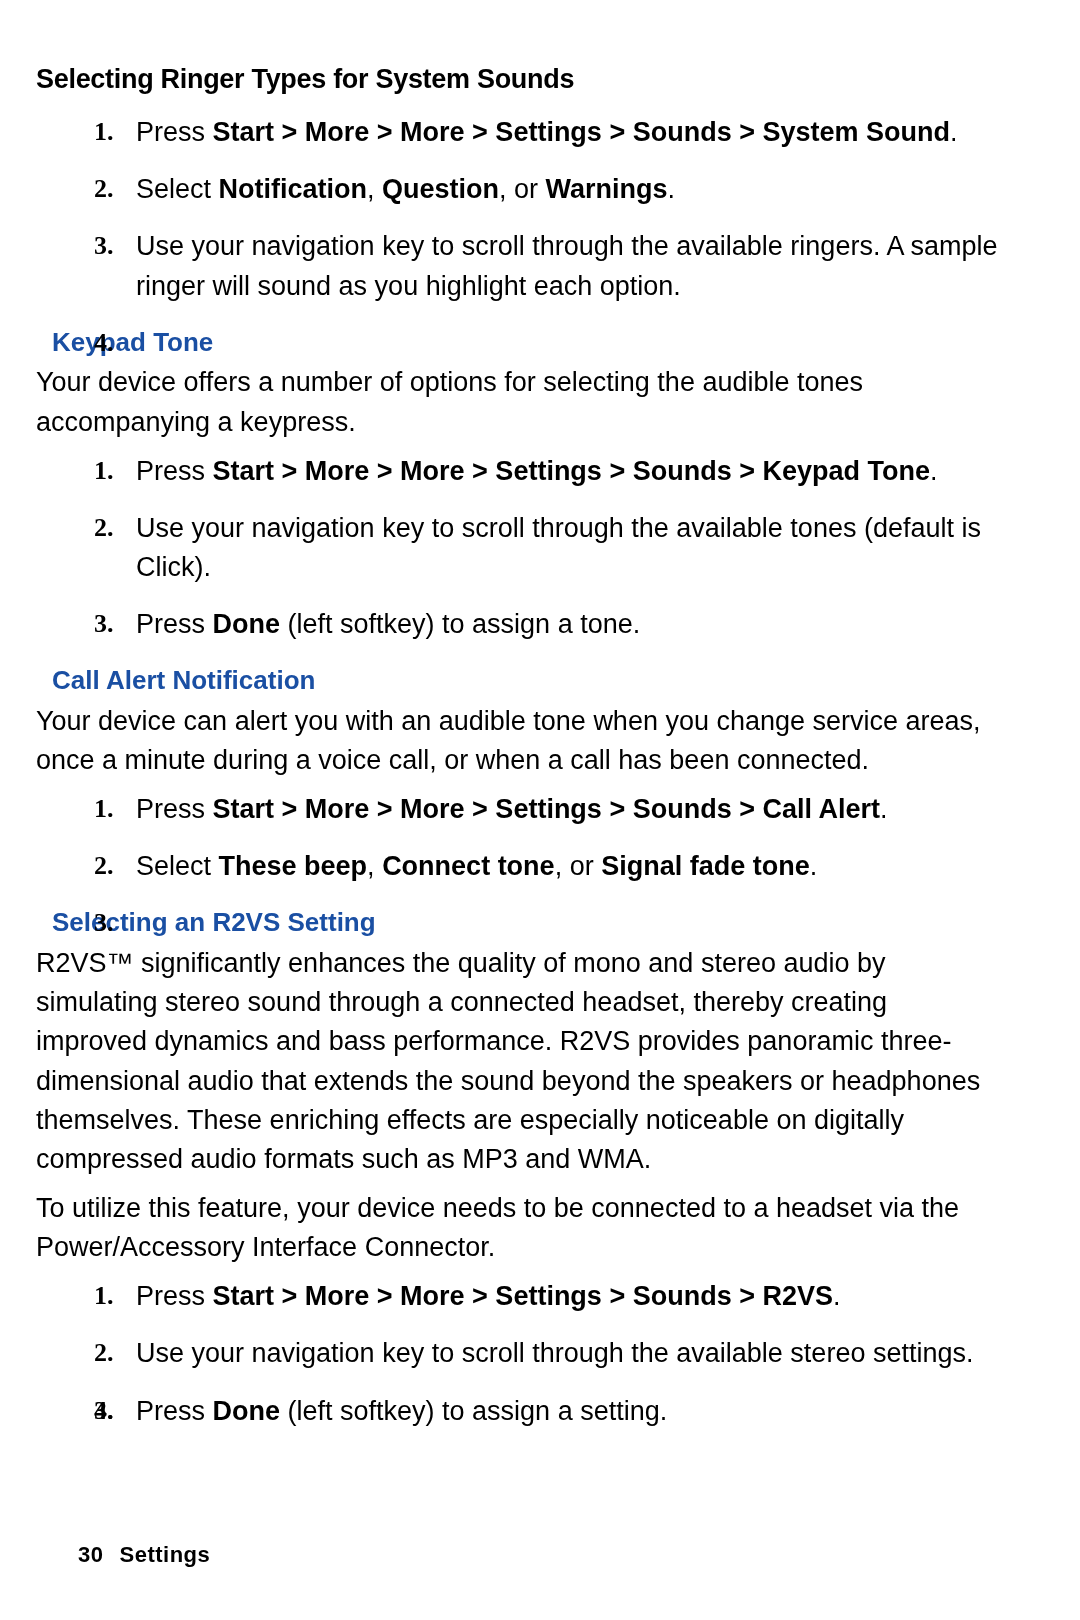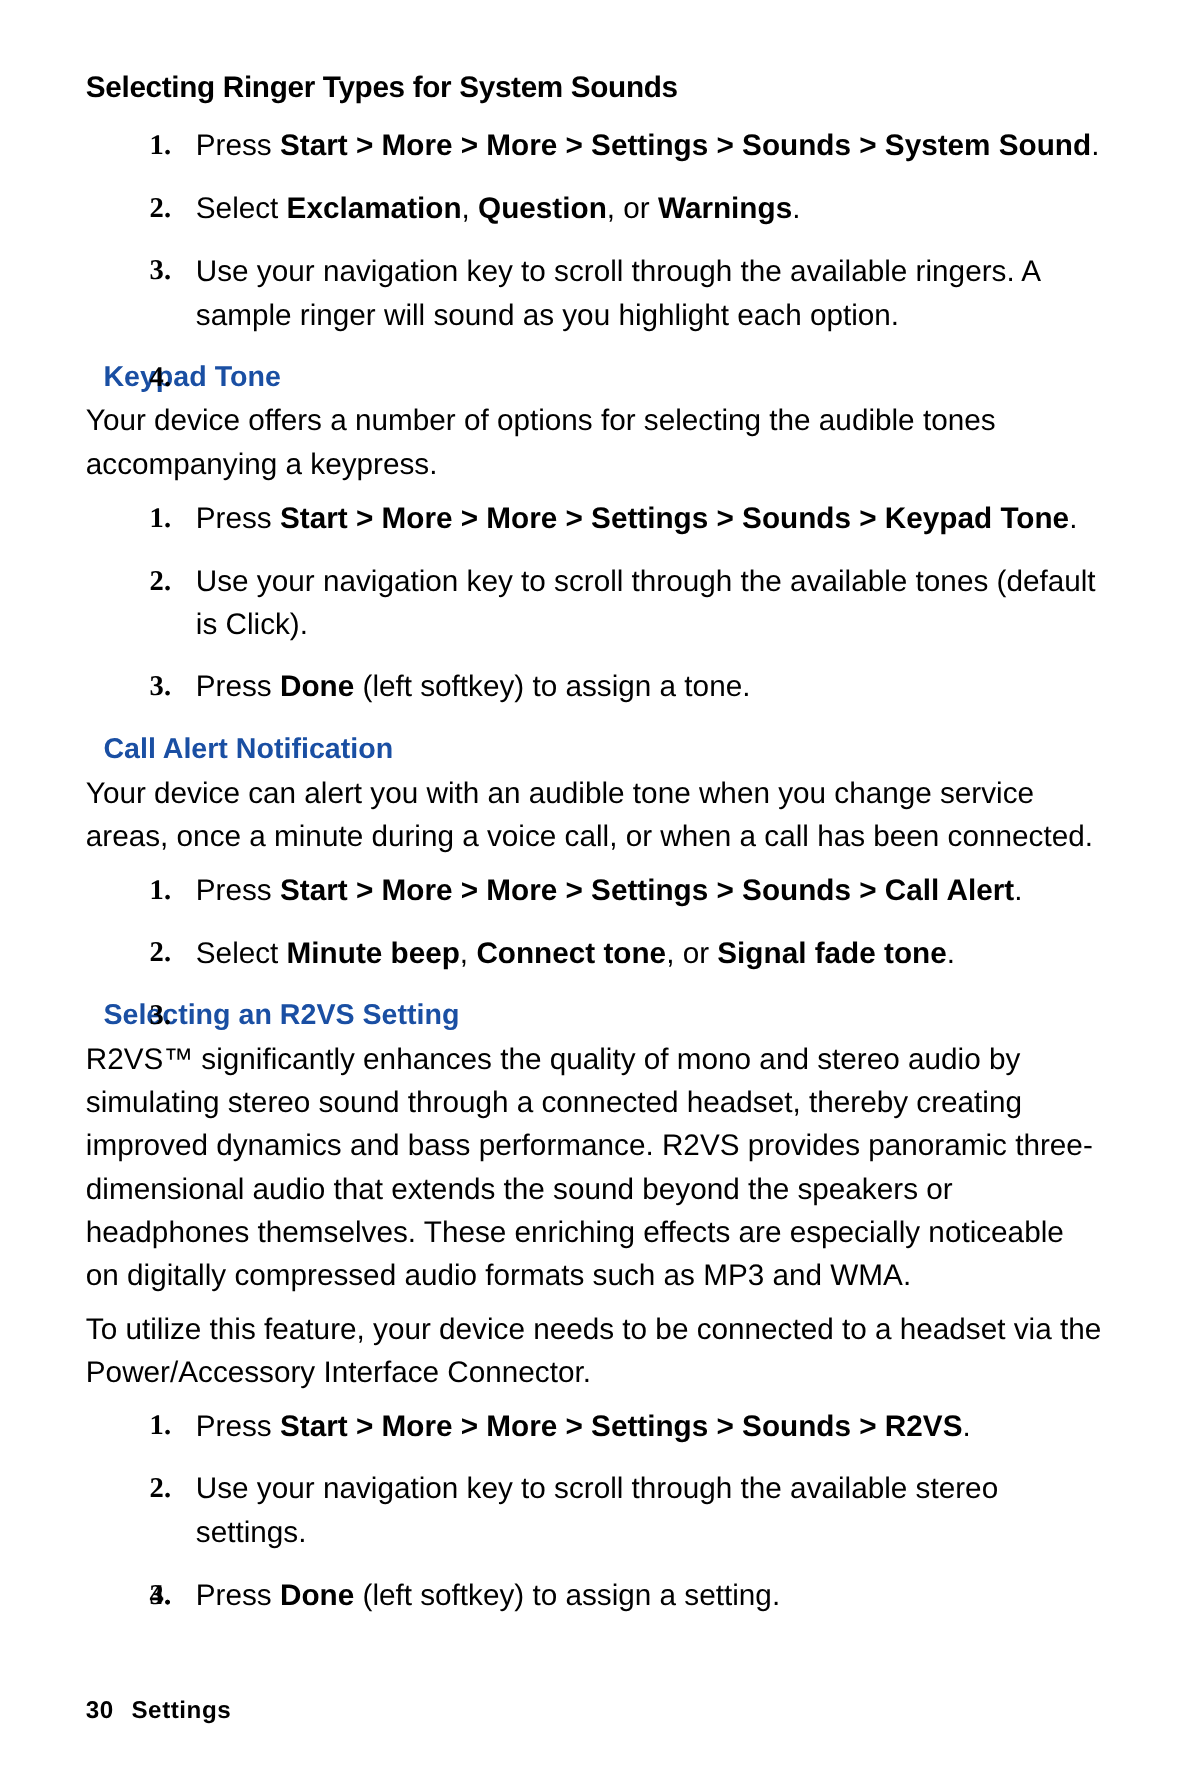--- a/index.html
+++ b/index.html
@@ -7,21 +7,21 @@
     margin: 0;
     padding: 0;
     background: #fff;
     font-family: Arial, Helvetica, sans-serif;
     color: #000;
   }
   .page {
     width: 1080px;
     height: 1620px;
     position: relative;
-    padding: 60px 78px 60px 78px;
+    padding: 60px 78px 60px 36px;
   }
   .content {
     font-size: 27px;
     line-height: 1.45;
   }
   h2.black-heading {
     font-family: "Arial Black", Arial, Helvetica, sans-serif;
     font-weight: 900;
     font-size: 27px;
     margin: 0 0 14px 0;
@@ -74,38 +74,38 @@
 </style>
 </head>
 <body>
 
 <div class="page">
   <div class="content">
 
     <h2 class="black-heading">Selecting Ringer Types for System Sounds</h2>
     <ol class="steps">
       <li><span class="num">1.</span><span class="li-text">Press <span class="bold">Start &gt; More &gt; More &gt; Settings &gt; Sounds &gt; System Sound</span>.</span></li>
-      <li><span class="num">2.</span><span class="li-text">Select <span class="bold">Exclamation</span>, <span class="bold">Question</span>, or <span class="bold">Warnings</span>.</span></li>
+      <li><span class="num">2.</span><span class="li-text">Select <span class="bold">Notification</span>, <span class="bold">Question</span>, or <span class="bold">Warnings</span>.</span></li>
       <li><span class="num">3.</span><span class="li-text">Use your navigation key to scroll through the available ringers. A sample ringer will sound as you highlight each option.</span></li>
       <li><span class="num">4.</span></li>
     </ol>
 
     <h3 class="blue-heading">Keypad Tone</h3>
     <p class="body-text">Your device offers a number of options for selecting the audible tones accompanying a keypress.</p>
     <ol class="steps">
       <li><span class="num">1.</span><span class="li-text">Press <span class="bold">Start &gt; More &gt; More &gt; Settings &gt; Sounds &gt; Keypad Tone</span>.</span></li>
       <li><span class="num">2.</span><span class="li-text">Use your navigation key to scroll through the available tones (default is Click).</span></li>
       <li><span class="num">3.</span><span class="li-text">Press <span class="bold">Done</span> (left softkey) to assign a tone.</span></li>
     </ol>
 
     <h3 class="blue-heading">Call Alert Notification</h3>
     <p class="body-text">Your device can alert you with an audible tone when you change service areas, once a minute during a voice call, or when a call has been connected.</p>
     <ol class="steps">
       <li><span class="num">1.</span><span class="li-text">Press <span class="bold">Start &gt; More &gt; More &gt; Settings &gt; Sounds &gt; Call Alert</span>.</span></li>
-      <li><span class="num">2.</span><span class="li-text">Select <span class="bold">Minute beep</span>, <span class="bold">Connect tone</span>, or <span class="bold">Signal fade tone</span>.</span></li>
+      <li><span class="num">2.</span><span class="li-text">Select <span class="bold">These beep</span>, <span class="bold">Connect tone</span>, or <span class="bold">Signal fade tone</span>.</span></li>
       <li><span class="num">3.</span></li>
     </ol>
 
     <h3 class="blue-heading">Selecting an R2VS Setting</h3>
     <p class="body-text">R2VS™ significantly enhances the quality of mono and stereo audio by simulating stereo sound through a connected headset, thereby creating improved dynamics and bass performance. R2VS provides panoramic three-dimensional audio that extends the sound beyond the speakers or headphones themselves. These enriching effects are especially noticeable on digitally compressed audio formats such as MP3 and WMA.</p>
     <p class="body-text">To utilize this feature, your device needs to be connected to a headset via the Power/Accessory Interface Connector.</p>
     <ol class="steps">
       <li><span class="num">1.</span><span class="li-text">Press <span class="bold">Start &gt; More &gt; More &gt; Settings &gt; Sounds &gt; R2VS</span>.</span></li>
       <li><span class="num">2.</span><span class="li-text">Use your navigation key to scroll through the available stereo settings.</span></li>
       <li><span class="num">3.</span></li>

